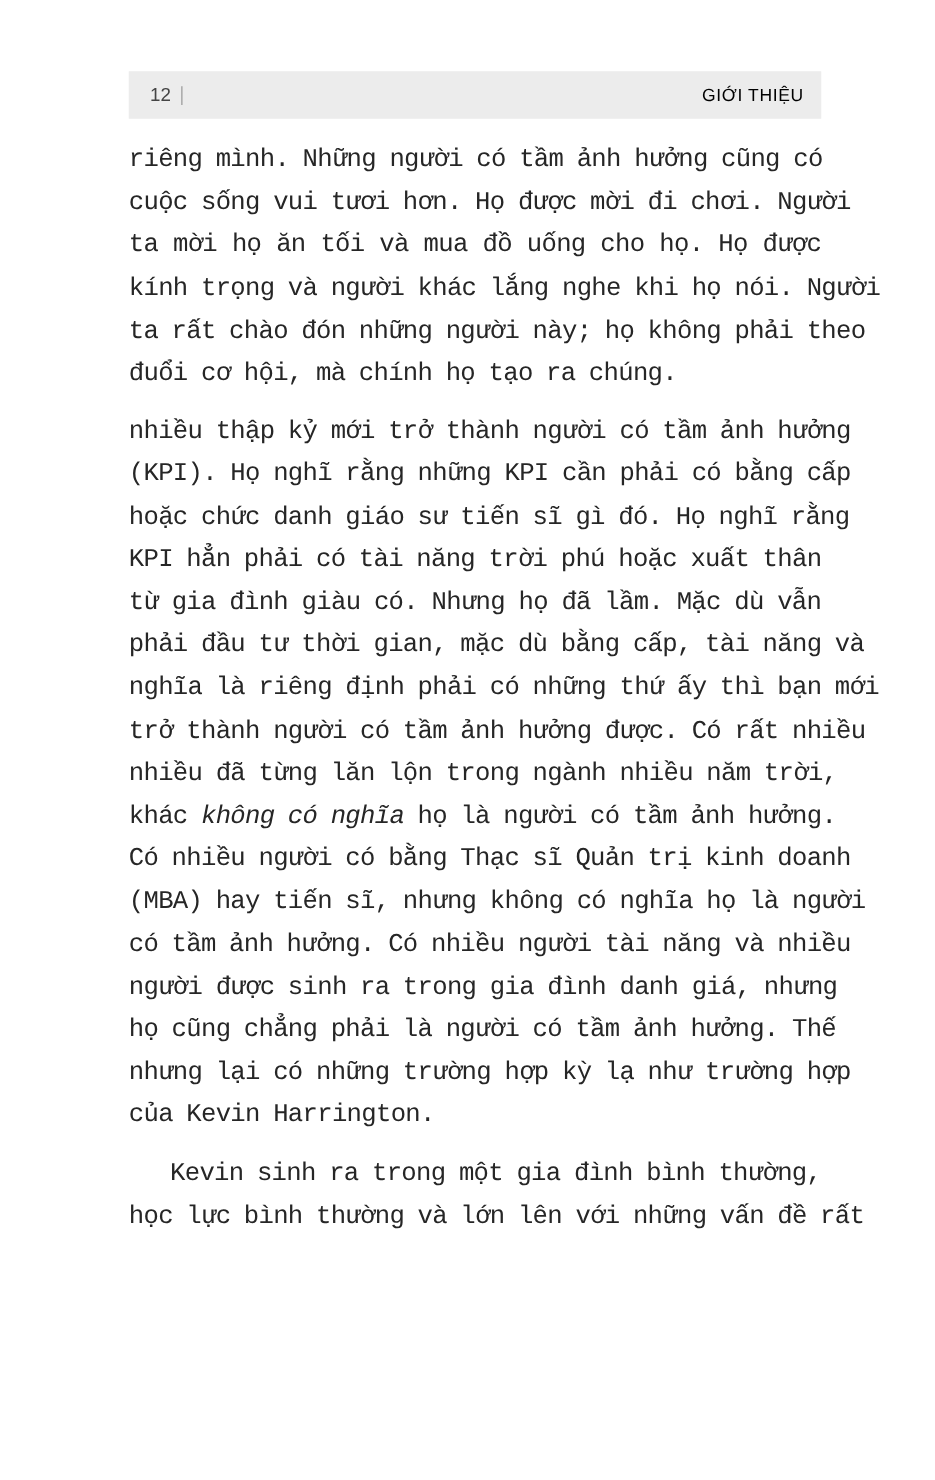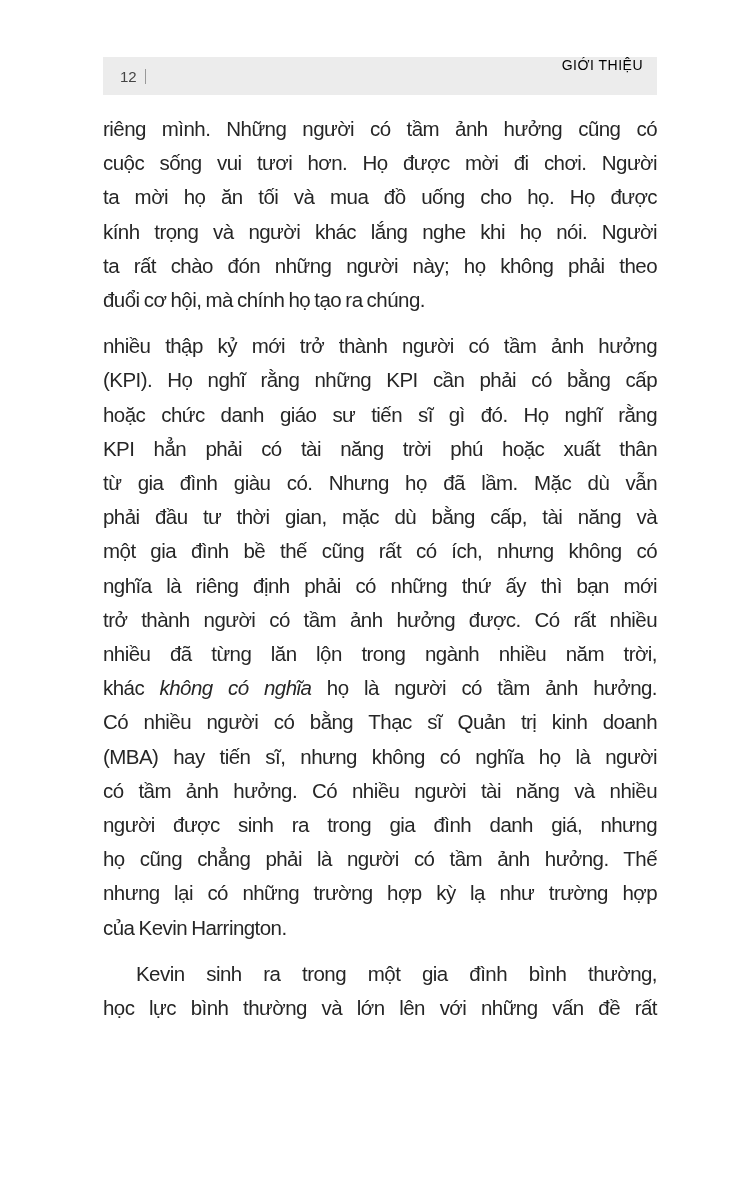--- a/index.html
+++ b/index.html
@@ -14,20 +14,21 @@
       overflow: hidden;
     }
     .header-bar {
       position: absolute;
       left: 103px;
       top: 57px;
       width: 554px;
       height: 38px;
       background: #ececec;
       display: flex;
+      align-items: center;
       justify-content: space-between;
       box-sizing: border-box;
       padding: 0 14px 0 17px;
       font-family: "Liberation Sans", sans-serif;
       font-size: 14px;
       color: #555555;
     }
     .header-left {
       display: flex;
       align-items: center;
@@ -46,21 +47,21 @@
     .running-head {
       letter-spacing: 0.5px;
       font-size: 14px;
       color: #000000;
     }
     .content {
       position: absolute;
       left: 103px;
       top: 112px;
       width: 554px;
-      font-family: Liberation Sans, sans-serif;
+      font-family: Liberation Mono, monospace;
       font-size: 20.5px;
       line-height: 34.2px;
       color: #262626;
       text-align: justify;
     }
     .content p {
       margin: 0 0 12px 0;
       text-align: justify;
     }
     .content em {
@@ -101,21 +102,20 @@
       <span class="line">ta rất chào đón những người này; họ không phải theo</span>
       <span class="line last">đuổi cơ hội, mà chính họ tạo ra chúng.</span>
     </p>
     <p>
       <span class="line">nhiều thập kỷ mới trở thành người có tầm ảnh hưởng</span>
       <span class="line">(KPI). Họ nghĩ rằng những KPI cần phải có bằng cấp</span>
       <span class="line">hoặc chức danh giáo sư tiến sĩ gì đó. Họ nghĩ rằng</span>
       <span class="line">KPI hẳn phải có tài năng trời phú hoặc xuất thân</span>
       <span class="line">từ gia đình giàu có. Nhưng họ đã lầm. Mặc dù vẫn</span>
       <span class="line">phải đầu tư thời gian, mặc dù bằng cấp, tài năng và</span>
-      <span class="line">một gia đình bề thế cũng rất có ích, nhưng không có</span>
       <span class="line">nghĩa là riêng định phải có những thứ ấy thì bạn mới</span>
       <span class="line">trở thành người có tầm ảnh hưởng được. Có rất nhiều</span>
       <span class="line">nhiều đã từng lăn lộn trong ngành nhiều năm trời,</span>
       <span class="line"><span>khác </span><em>không có nghĩa</em><span> họ là người có tầm ảnh hưởng.</span></span>
       <span class="line">Có nhiều người có bằng Thạc sĩ Quản trị kinh doanh</span>
       <span class="line">(MBA) hay tiến sĩ, nhưng không có nghĩa họ là người</span>
       <span class="line">có tầm ảnh hưởng. Có nhiều người tài năng và nhiều</span>
       <span class="line">người được sinh ra trong gia đình danh giá, nhưng</span>
       <span class="line">họ cũng chẳng phải là người có tầm ảnh hưởng. Thế</span>
       <span class="line">nhưng lại có những trường hợp kỳ lạ như trường hợp</span>

